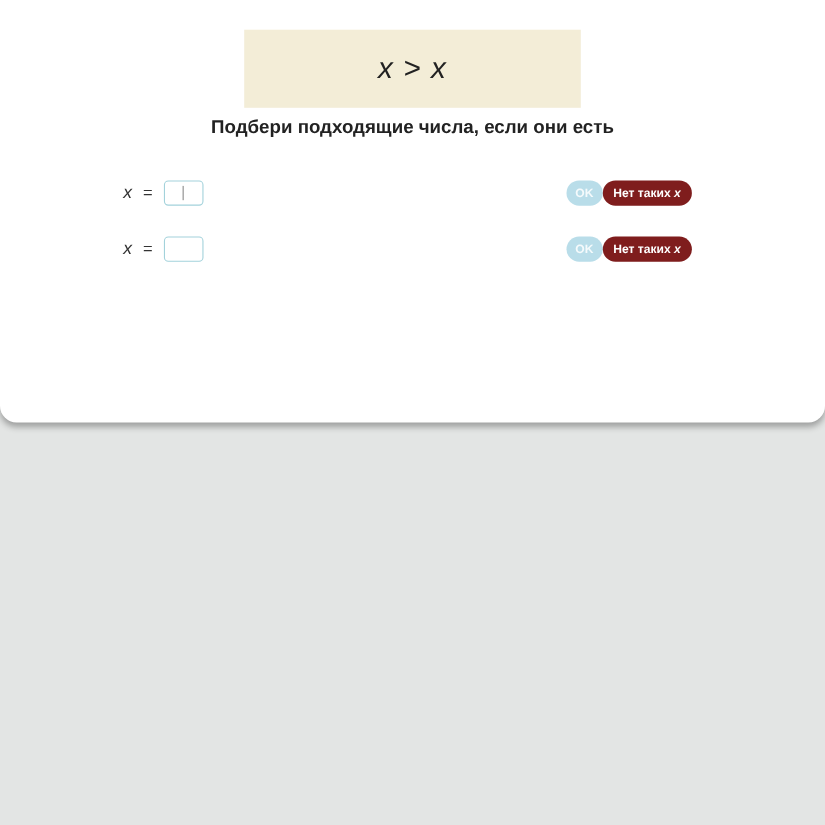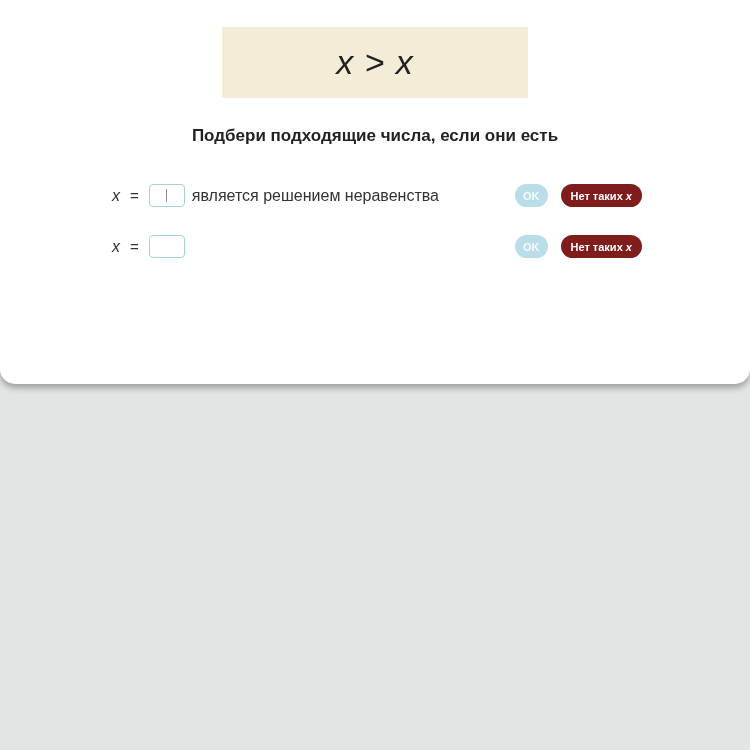--- a/index.html
+++ b/index.html
@@ -21,27 +21,27 @@
   .formula-box {
     width: 306px;
     height: 71px;
     margin: 27px auto 0 auto;
     background: #f3edd7;
     display: flex;
     align-items: center;
     justify-content: center;
   }
   .formula {
-    font-size: 34px;
+    font-size: 27px;
     font-style: italic;
     color: #222222;
     letter-spacing: 1px;
   }
   .heading {
-    margin-top: 28px;
+    margin-top: 8px;
     text-align: center;
     font-size: 17px;
     font-weight: bold;
     color: #222222;
   }
   .rows {
     margin: 38px 0 0 112px;
   }
   .row {
     display: flex;
@@ -90,21 +90,20 @@
     background: #8a8a8a;
   }
   .statement {
     font-size: 16px;
     color: #333333;
     white-space: nowrap;
   }
   .btns {
     display: flex;
     align-items: center;
-    gap: 13px;
   }
   .btn {
     border: none;
     height: 23px;
     border-radius: 12px;
     color: #ffffff;
     font-size: 11px;
     font-weight: bold;
     font-family: "Liberation Sans", "DejaVu Sans", sans-serif;
     display: inline-flex;
@@ -142,21 +141,20 @@
   <div class="rows">
 
     <div class="row">
       <div class="row-main">
         <span class="var">x</span>
         <span class="eq">=</span>
         <span class="input-wrap">
           <input class="num-input" type="text" value="" style="">
           <span class="caret"></span>
         </span>
-        <span class="statement">является решением неравенства</span>
       </div>
       <div class="btns">
         <button class="btn btn-ok">OK</button>
         <button class="btn btn-nosuch">
           <span>Нет таких</span>
           <em>x</em>
         </button>
       </div>
     </div>
 

